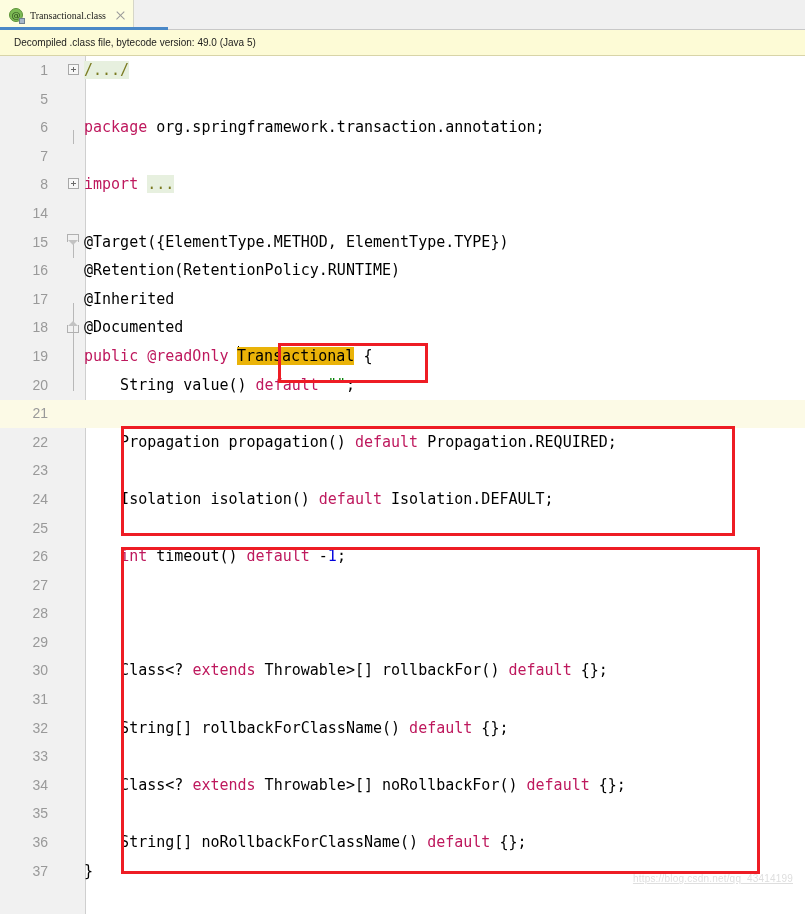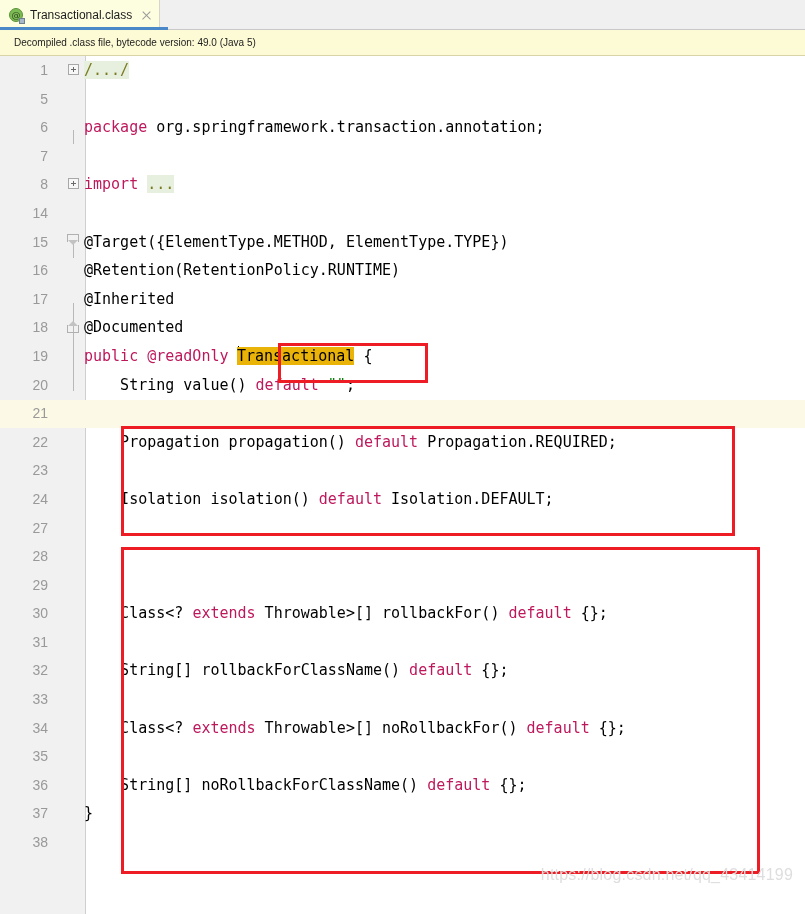--- a/index.html
+++ b/index.html
@@ -61,24 +61,24 @@
     font-family: "DejaVu Sans", sans-serif;
   }
   .tab-icon .badge {
     position: absolute;
     right: -1px; bottom: -1px;
     width: 6px; height: 6px;
     background: #a6b8c9;
     border: 1px solid #6e7f90;
   }
   .tab-title {
-    font-size: 12px;
+    font-size: 10px;
     color: #1d1d1d;
     white-space: nowrap;
-    font-family: Liberation Sans, sans-serif;
+    font-family: Liberation Serif, serif;
   }
   .tab-close {
     margin-left: 8px;
     width: 13px; height: 13px;
     position: relative;
     flex: 0 0 auto;
   }
   .tab-close::before, .tab-close::after {
     content: "";
     position: absolute;
@@ -260,23 +260,24 @@
     border: 3px solid #ee1c24;
     pointer-events: none;
   }
 
   
   .watermark {
     position: absolute;
     right: 12px;
     bottom: 30px;
     font-family: "Liberation Sans", sans-serif;
-    font-size: 16px;
+    font-size: 10px;
     color: #dedede;
     letter-spacing: 0.2px;
+    text-decoration: underline;
   }
 </style>
 </head>
 <body>
 
 <div id="app">
 
   <div class="tabbar">
     <div class="tab">
       <span class="tab-icon">
@@ -383,21 +384,29 @@
       <div class="row">
         <span class="lineno">23</span>
         <span class="src"></span>
       </div>
 
       <div class="row">
         <span class="lineno">24</span>
         <span class="src"><span class="plain">    Isolation isolation() </span><span class="kw">default</span><span class="plain"> Isolation.DEFAULT;</span></span>
       </div>
 
-
+      <div class="row">
+        <span class="lineno">25</span>
+        <span class="src"></span>
+      </div>
+
+      <div class="row">
+        <span class="lineno">26</span>
+        <span class="src"><span class="plain">    </span><span class="kw">int</span><span class="plain"> timeout() </span><span class="kw">default</span><span class="plain"> -</span><span class="num">1</span><span class="plain">;</span></span>
+      </div>
 
       <div class="row">
         <span class="lineno">27</span>
         <span class="src"></span>
       </div>
 
       <div class="row">
         <span class="lineno">28</span>
       </div>
 
@@ -439,24 +448,20 @@
       <div class="row">
         <span class="lineno">36</span>
         <span class="src"><span class="plain">    String[] noRollbackForClassName() </span><span class="kw">default</span><span class="plain"> {};</span></span>
       </div>
 
       <div class="row">
         <span class="lineno">37</span>
         <span class="src plain">}</span>
       </div>
 
-      <div class="row">
-        <span class="lineno">38</span>
-        <span class="src"></span>
-      </div>
 
     </div>
 
     <div class="redbox" style="left:278px; top:287px; width:150px; height:40px;"></div>
     <div class="redbox" style="left:121px; top:370px; width:614px; height:110px;"></div>
     <div class="redbox" style="left:121px; top:491px; width:639px; height:327px;"></div>
 
     <div class="watermark">https://blog.csdn.net/qq_43414199</div>
 
   </div>

